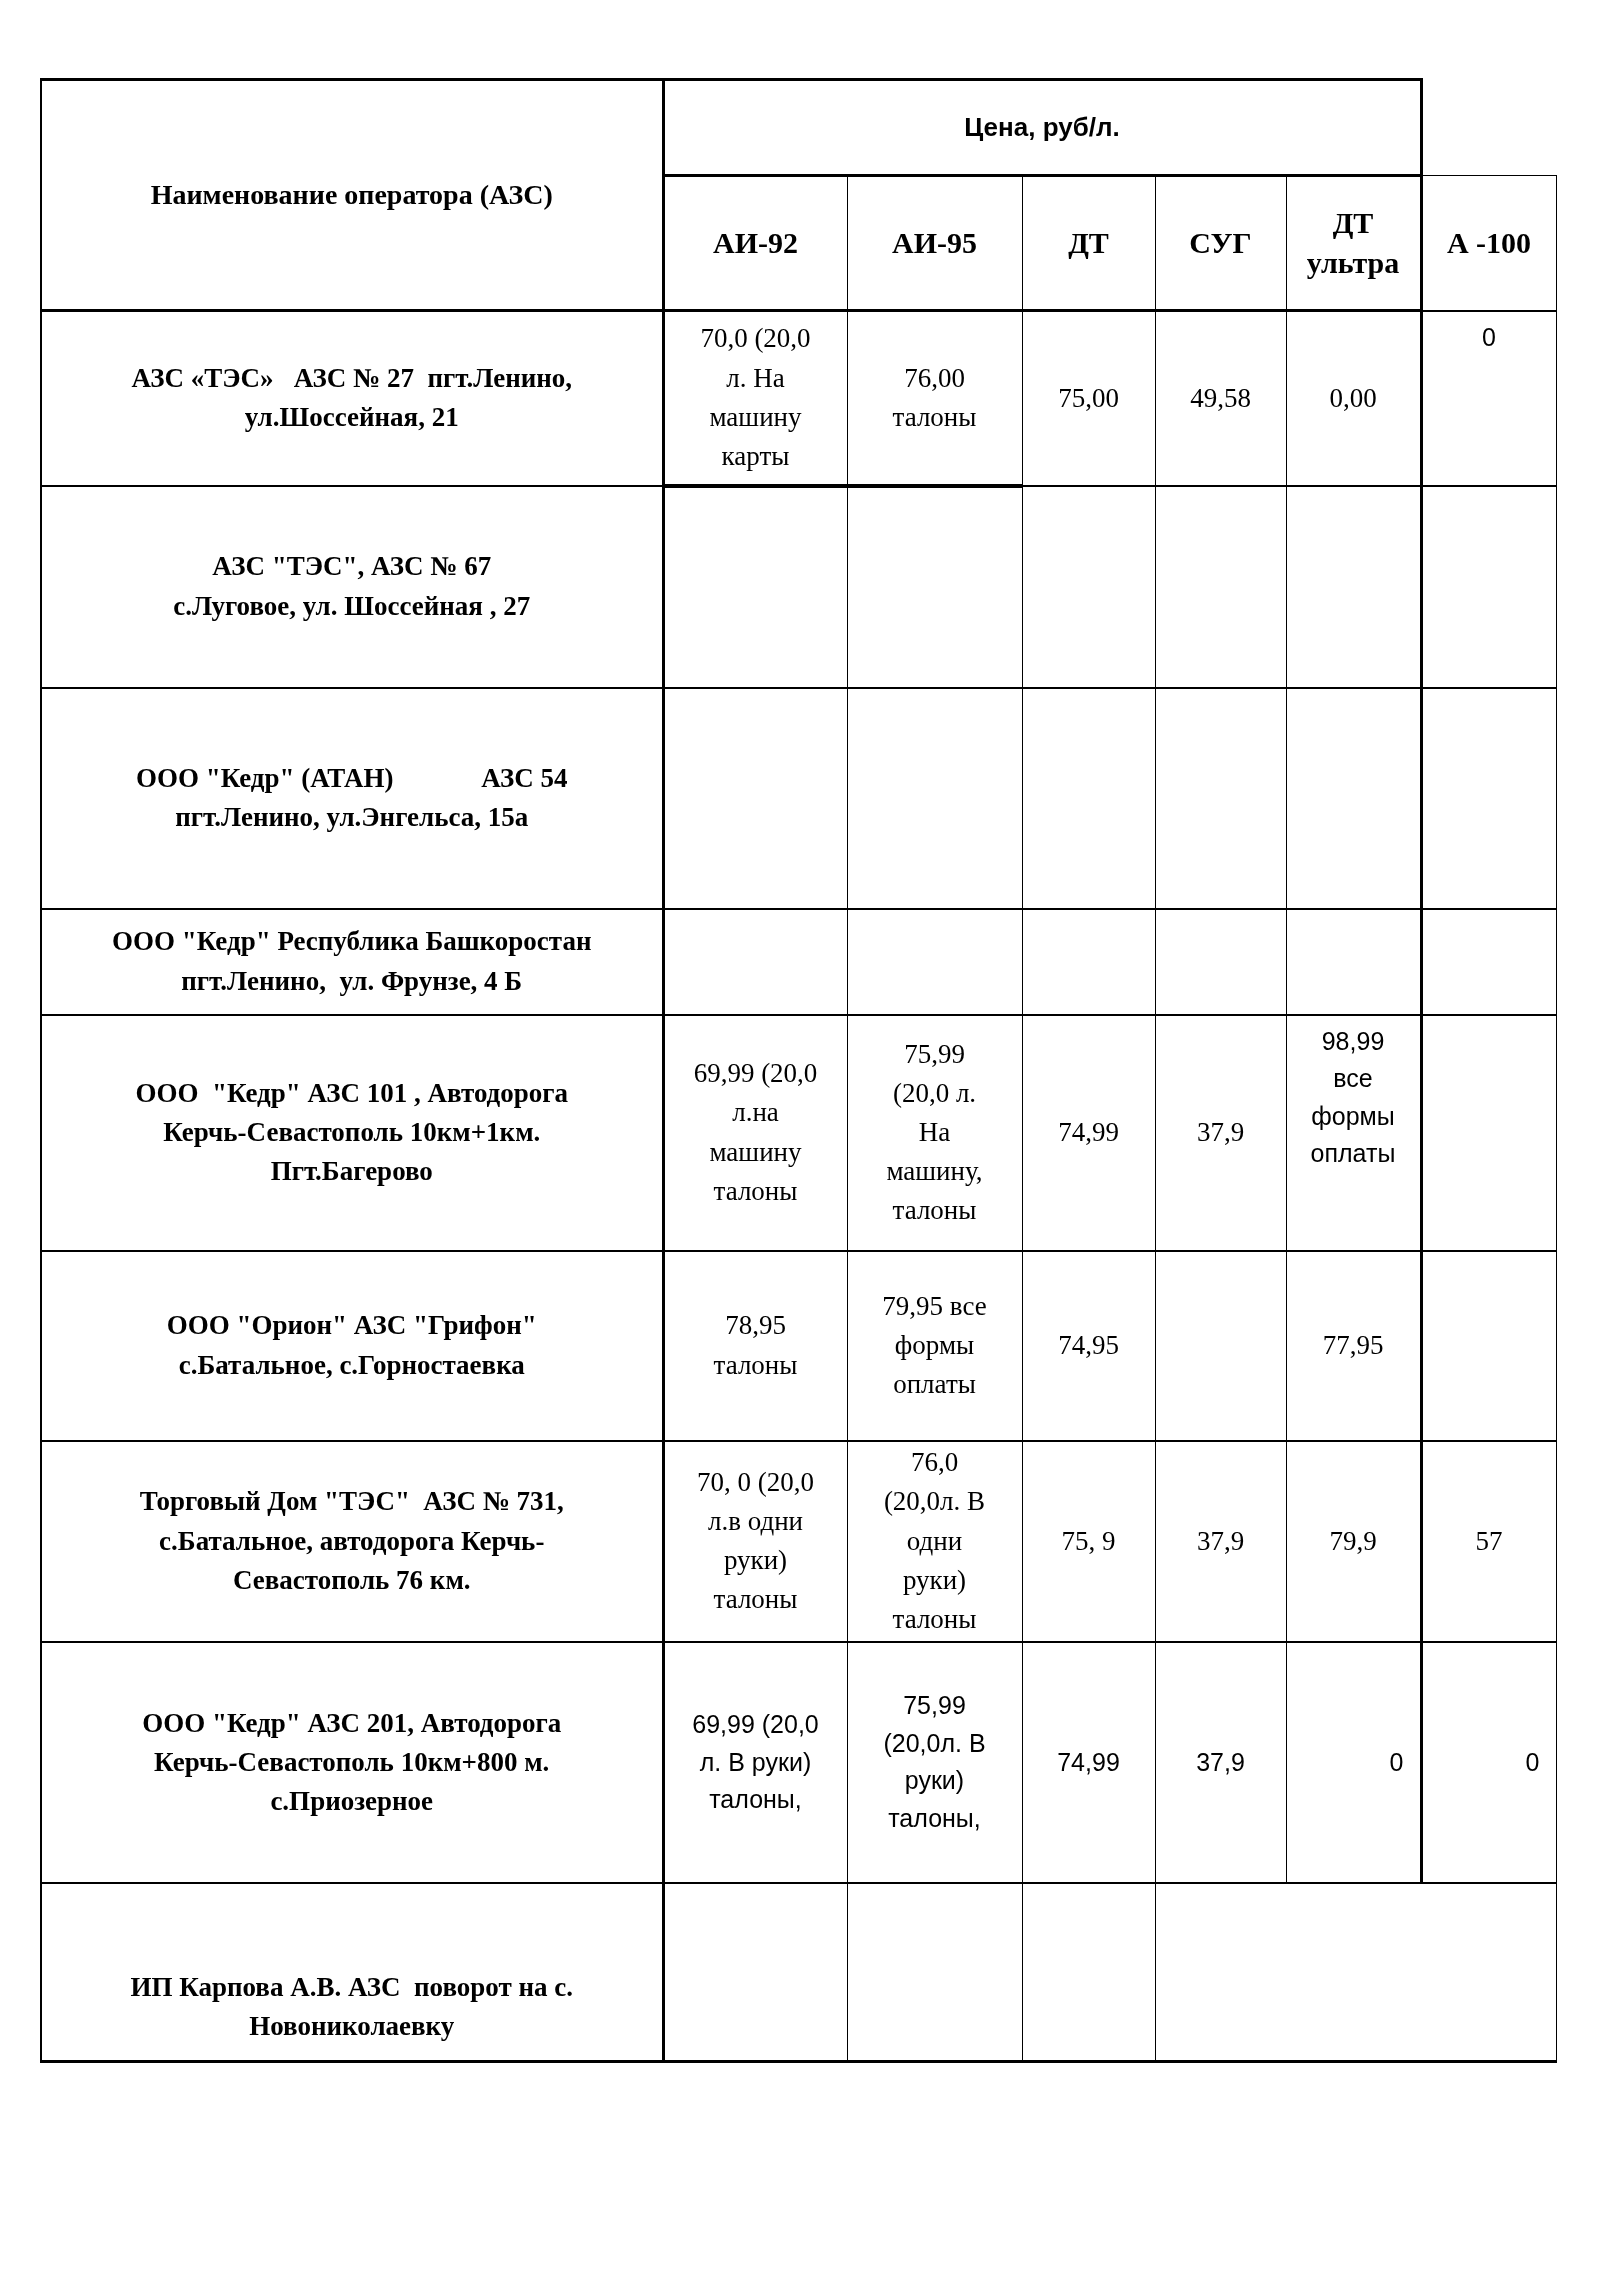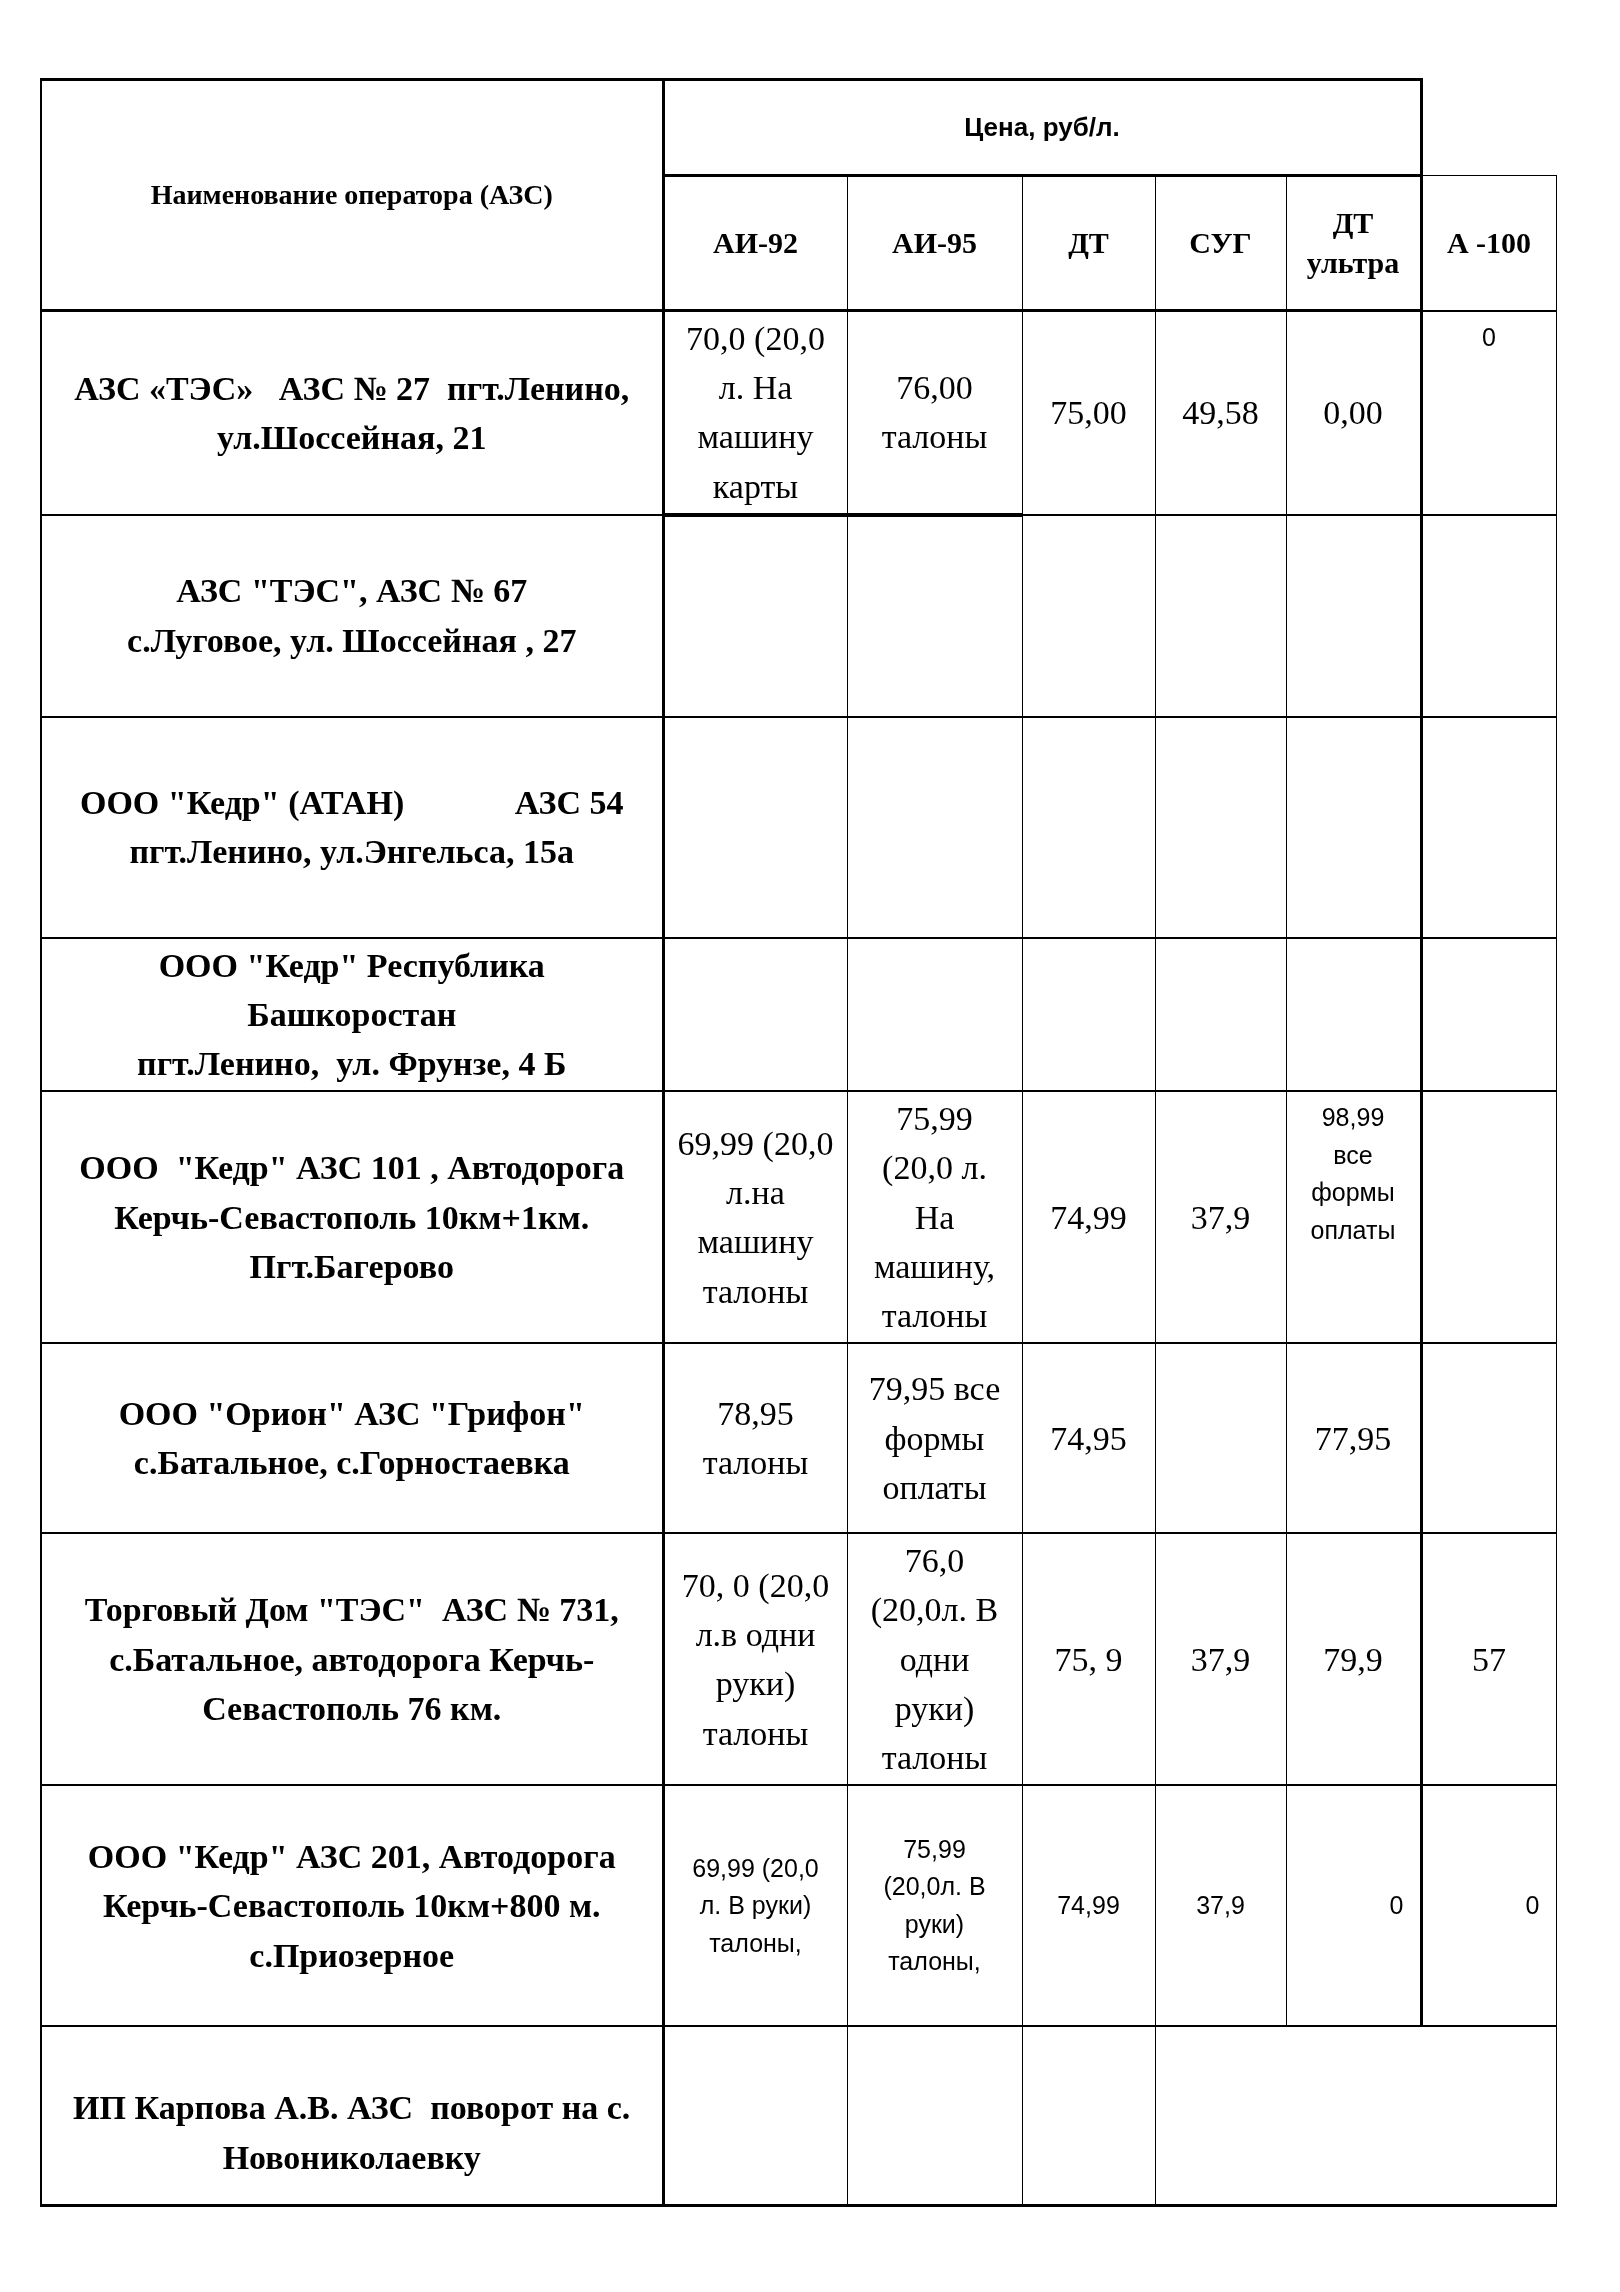--- a/index.html
+++ b/index.html
@@ -7,40 +7,40 @@
     width:1620px;height:2293px;background:#ffffff;position:relative;
     font-family:"Liberation Serif","DejaVu Serif",serif;color:#000;
   }
   .sheet{position:absolute;left:40px;top:78px;}
   table.price-table{border-collapse:collapse;table-layout:fixed;width:1515px;}
   td{
     padding:1.8px 9px;text-align:center;vertical-align:middle;color:#000;
     overflow:hidden;word-wrap:break-word;
   }
   .pre{white-space:pre-line;}
-  .serif{font-family:"Liberation Serif","DejaVu Serif",serif;font-size:34px;line-height:1.45;}
+  .serif{font-family:"Liberation Serif","DejaVu Serif",serif;font-size:27px;line-height:1.45;}
   .sans{font-family:"Liberation Sans","DejaVu Sans",sans-serif;font-size:25px;line-height:1.5;}
   .b{font-weight:bold;}
   .name-head{font-size:28px;}
   .cena-head{font-size:26px;}
   .fuel-head{font-size:30px;line-height:1.35;}
   
   .outL{border-left:2.7px solid #000;}
   .outR{border-right:1.8px solid #000;}
   .vThin{border-right:1.8px solid #000;}
   .vThick{border-right:3.6px solid #000;}
   
   .topEdge{border-top:3.6px solid #000;}
   .hRow{border-bottom:2.7px solid #000;}
   .hThick{border-bottom:3.6px solid #000;}
   .hXtra{border-bottom:4.5px solid #000;}
   .hBottom{border-bottom:3.6px solid #000;}
   
   .vtop{vertical-align:top;padding-top:7.2px;}
-  .vbot{vertical-align:bottom;padding-bottom:22px;}
+  .vbot{vertical-align:bottom;padding-bottom:14px;}
   .alignR{text-align:right;padding-right:16px;}
   .spacer-cell{border:none;}
 </style>
 </head>
 <body>
 
 <div class="sheet">
   <table class="price-table">
     <colgroup>
       <col style="width:622px">

